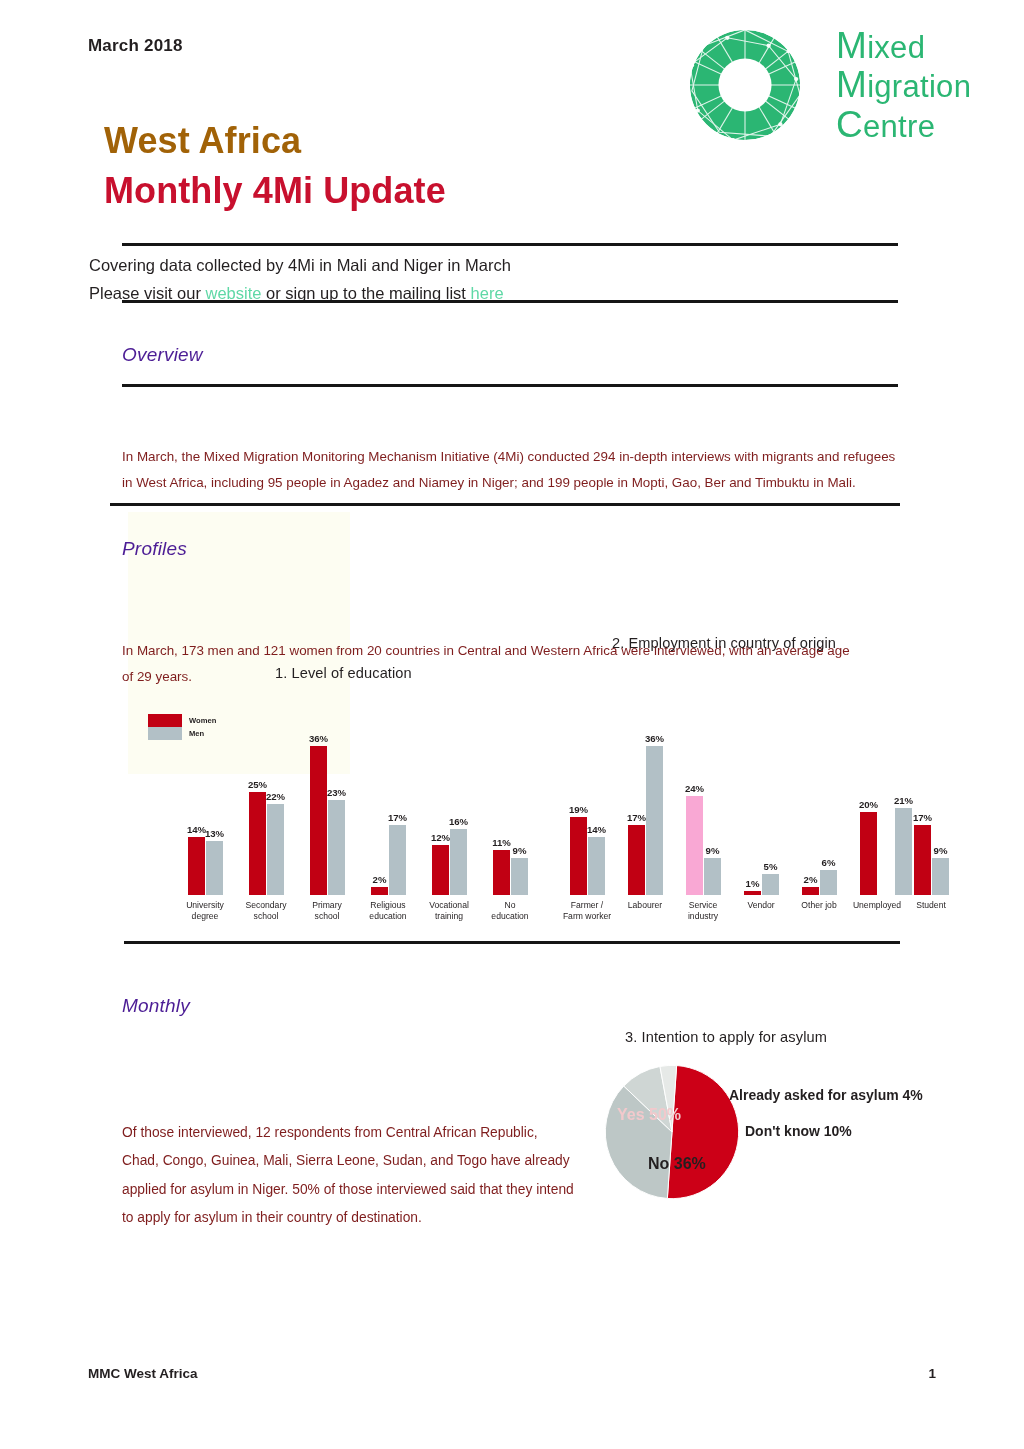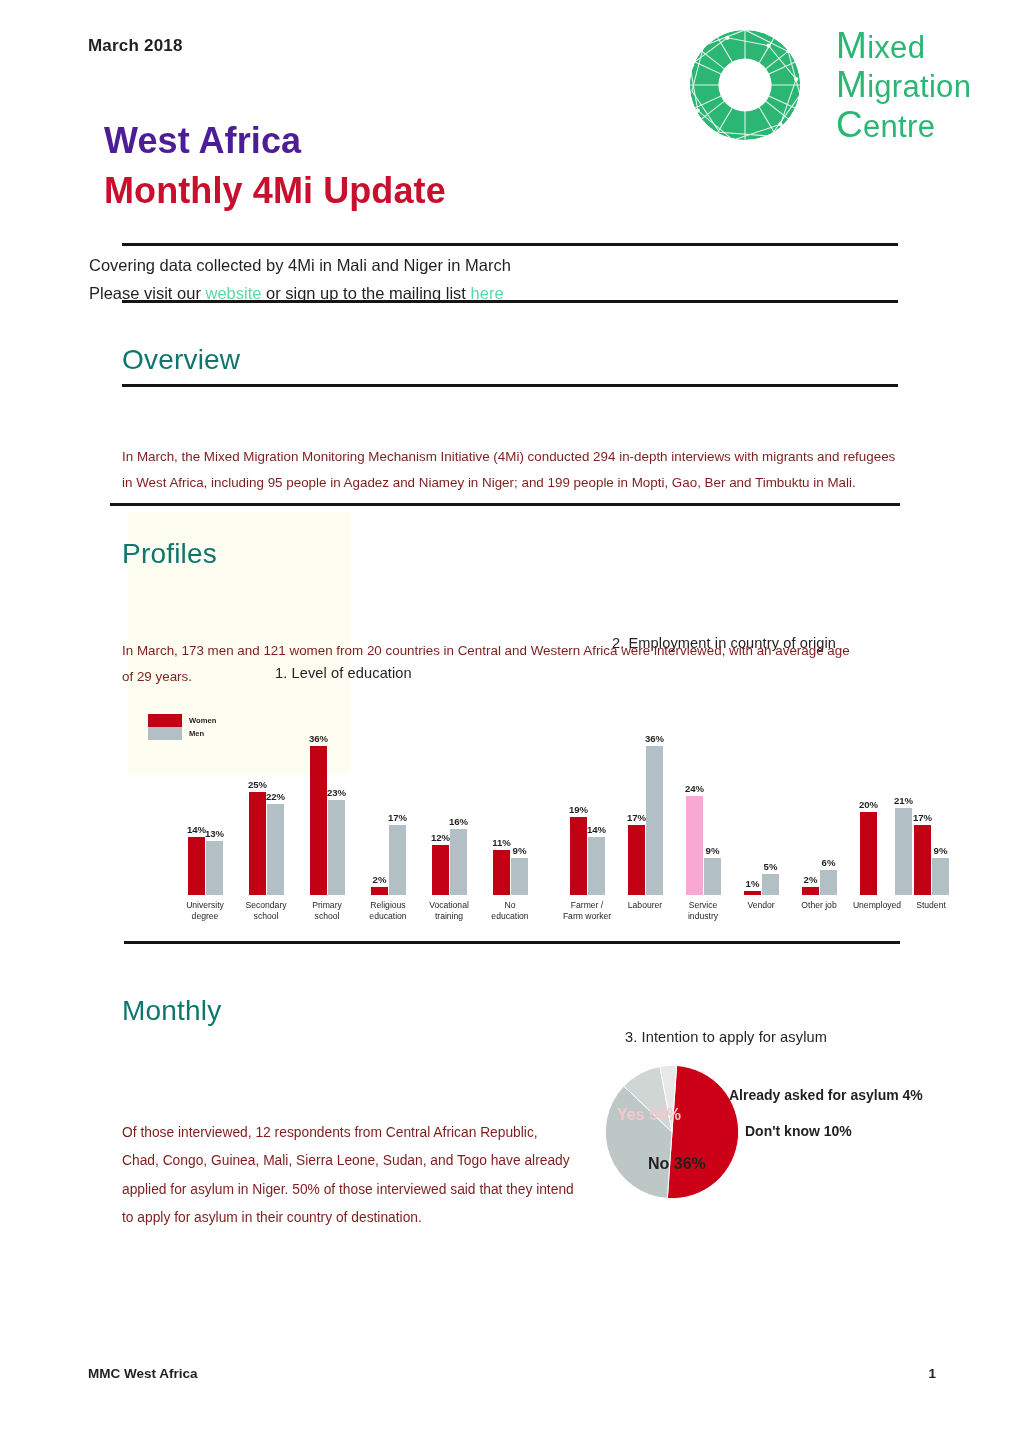--- a/index.html
+++ b/index.html
@@ -31,21 +31,21 @@
   .logo-mark { width: 118px; height: 118px; display:block; }
   .logo-words { line-height: 1.06; }
   .logo-words div {
     font-size: 31px; color: #2bb673; font-weight: 400; letter-spacing: .3px;
     white-space: nowrap;
   }
   .logo-words .cap { font-size: 37px; }
 
   .title-wa {
     position: absolute; left: 104px; top: 120px;
-    font-size: 36px; font-weight: bold; color: #4c1d95; letter-spacing: .1px;
+    font-size: 36px; font-weight: bold; color: #a16207; letter-spacing: .1px;
   }
   .title-mu {
     position: absolute; left: 104px; top: 170px;
     font-size: 36px; font-weight: bold; color: #c8102e; letter-spacing: .1px;
   }
 
   
   .rule {
     position: absolute; background: #151515; height: 3px;
   }
@@ -54,21 +54,21 @@
     position: absolute; left: 89px; top: 251px;
     font-size: 16.5px; line-height: 1.72; color: #231f20;
   }
   .covering a, .covering .link {
     color: #5fd8a6; text-decoration: none;
   }
 
   
   .sec-h {
     position: absolute;
-    font-size: 28px; color: #0f766e; font-weight: 400; letter-spacing: .2px;
+    font-size: 19px; color: #4c1d95; font-weight: 400; letter-spacing: .2px; font-style: italic;
   }
 
   .body-copy {
     position: absolute;
     font-size: 13.4px; line-height: 1.92; color: #7f1d1d; margin-top: 40px;
   }
 
   
   .chart-title {
     position: absolute; font-size: 14.6px; color: #231f20; letter-spacing: .1px;

